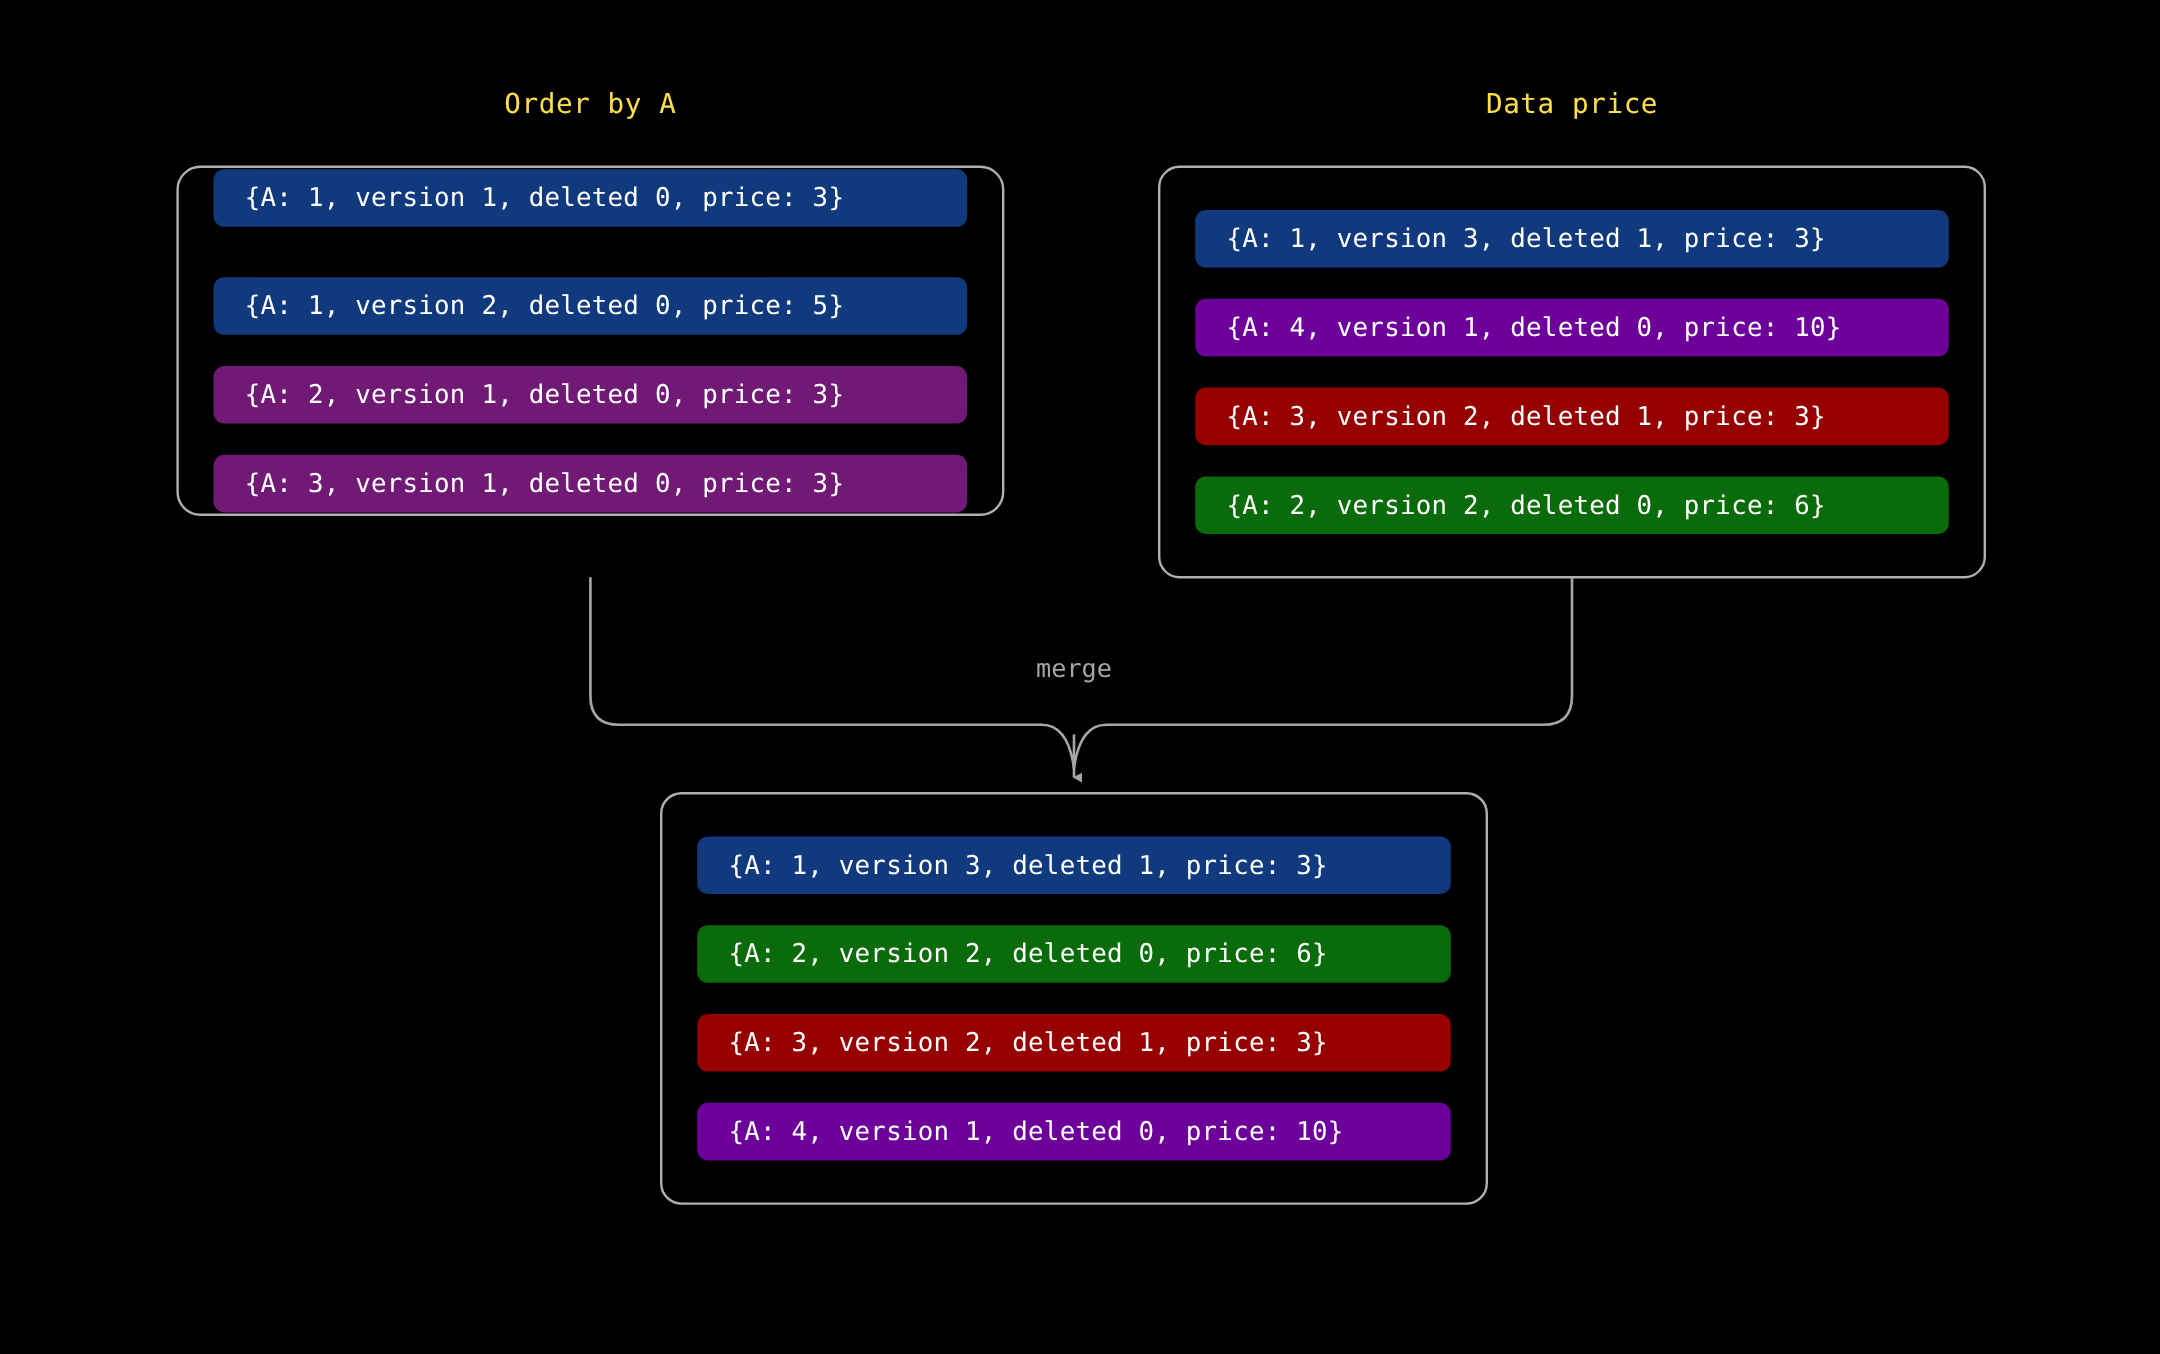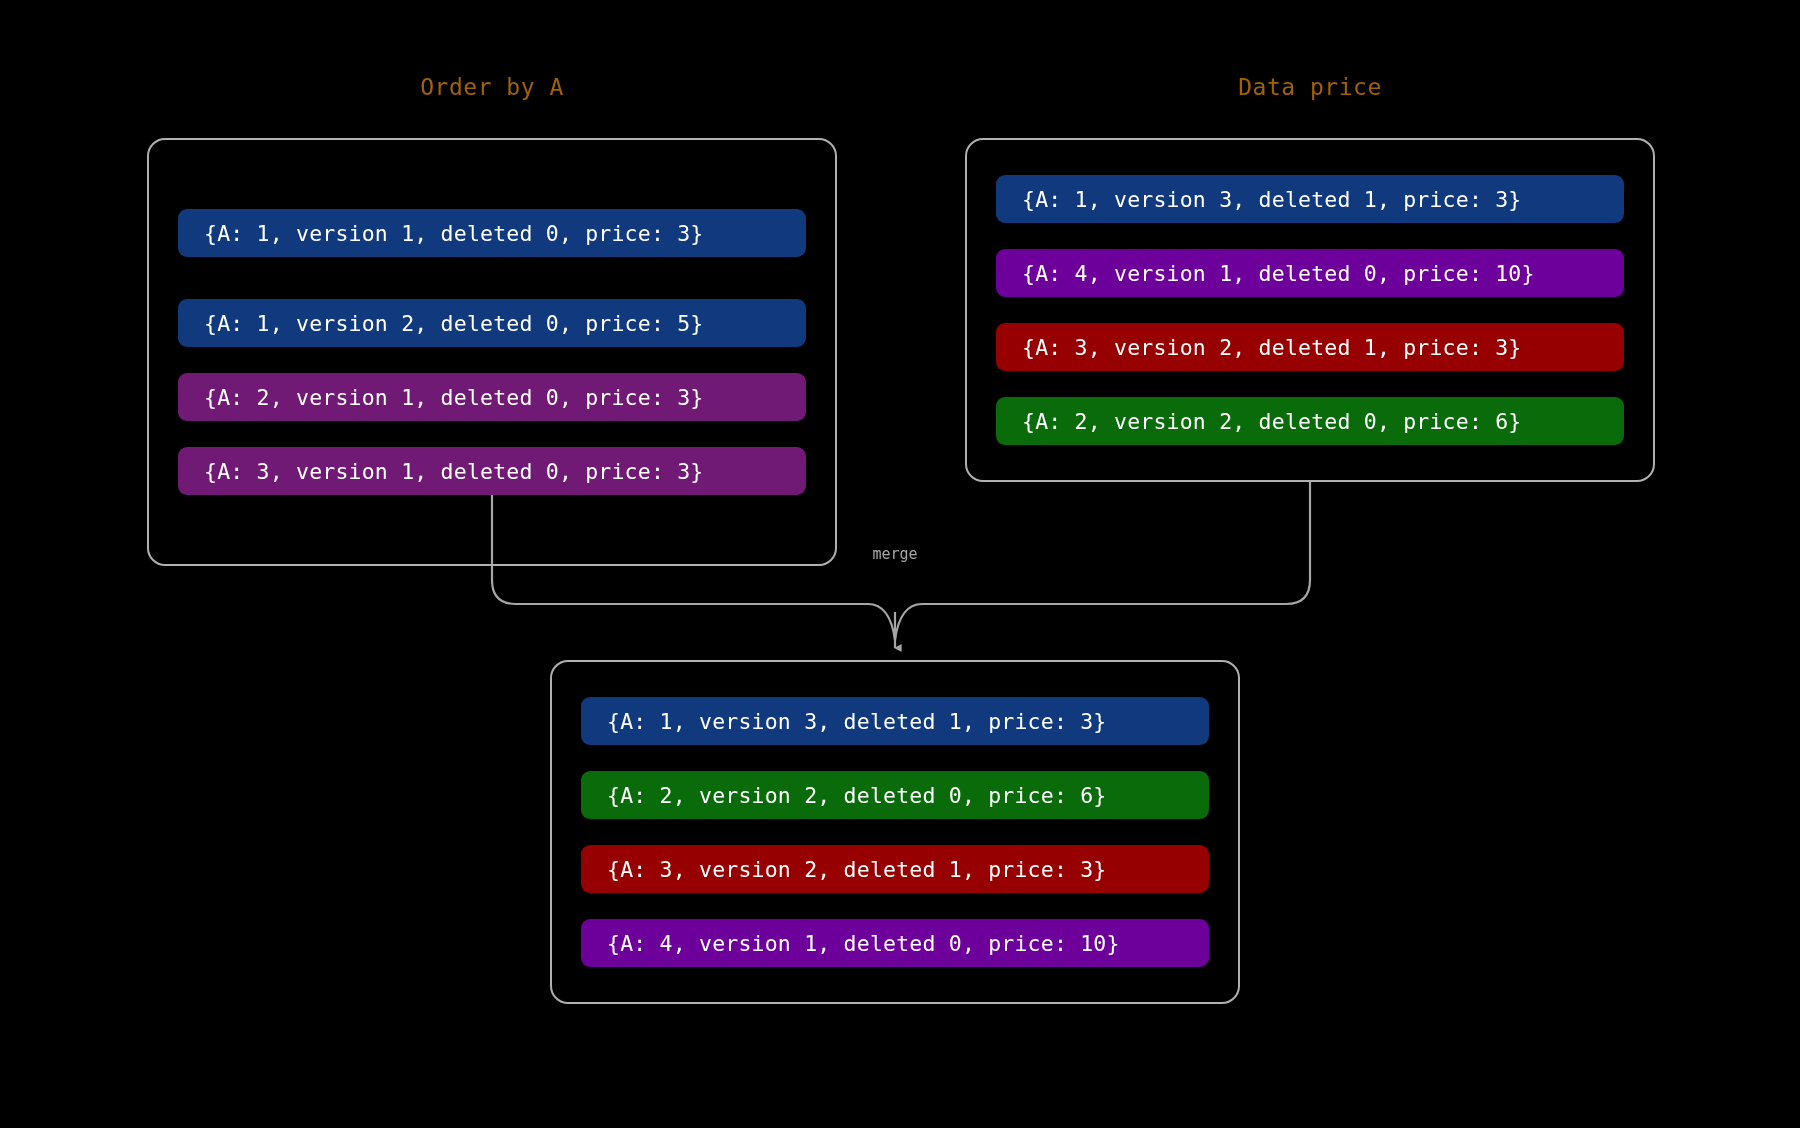--- a/index.html
+++ b/index.html
@@ -30,21 +30,21 @@
     left: 0;
     top: 0;
     width: 1800px;
     height: 1128px;
     pointer-events: none;
   }
 
   
   .group-title {
     position: absolute;
-    color: #a16207;
+    color: #fde047;
     font-size: 23px;
     letter-spacing: 0.5px;
     white-space: nowrap;
     text-align: center;
     transform: translateX(-50%);
   }
 
   
   .panel {
     position: absolute;
@@ -80,32 +80,32 @@
     font-size: 21.5px;
     letter-spacing: 0.2px;
     white-space: nowrap;
   }
 
   .panel-a .record,
   .panel-b .record { width: 628px; }
   .panel-c .record { width: 628px; }
 
   
-  .panel-a { left: 147px;  top: 138px; width: 690px; height: 428px; }
+  .panel-a { left: 147px;  top: 138px; width: 690px; height: 292px; border-radius: 20px; }
   .panel-b { left: 965px;  top: 138px; width: 690px; height: 344px; }
   .panel-c { left: 550px;  top: 660px; width: 690px; height: 344px; }
 
   .title-a { left: 492px;  top: 74px; }
   .title-b { left: 1310px; top: 74px; }
 
   
   .merge-label {
     position: absolute;
     color: #a6a6a6;
-    font-size: 15px;
+    font-size: 21px;
     white-space: nowrap;
     transform: translateX(-50%);
     left: 895px;
     top: 545px;
   }
 </style>
 </head>
 <body>
 
 <div class="stage">

